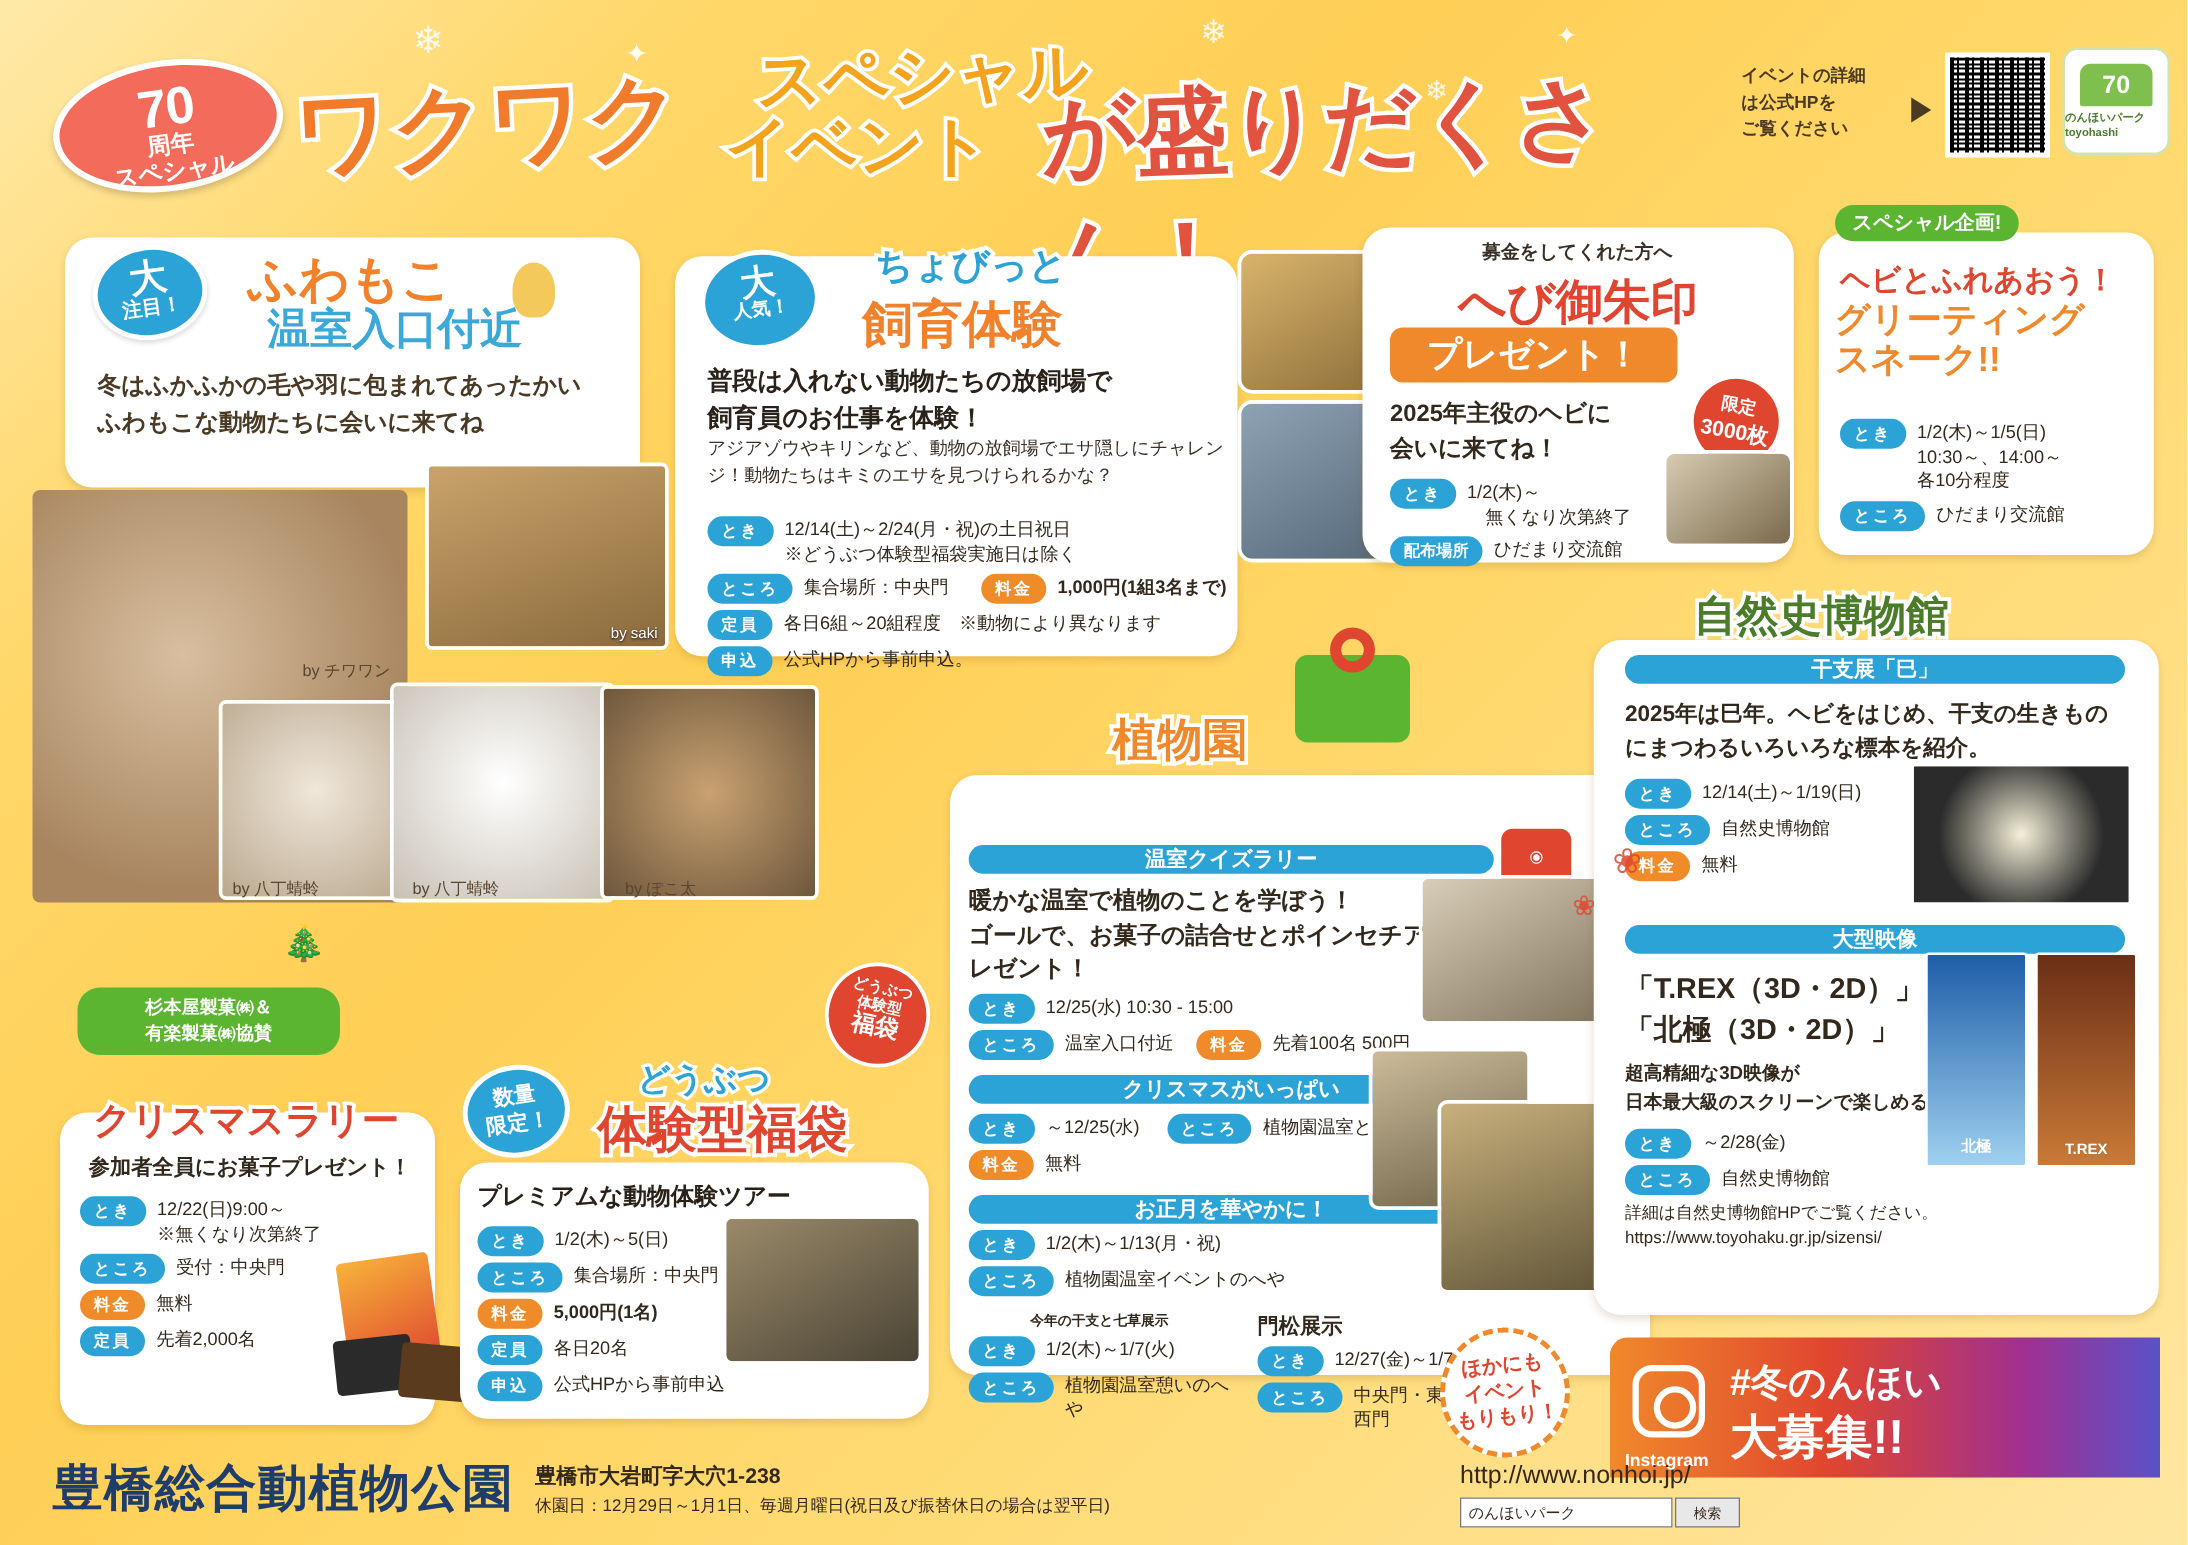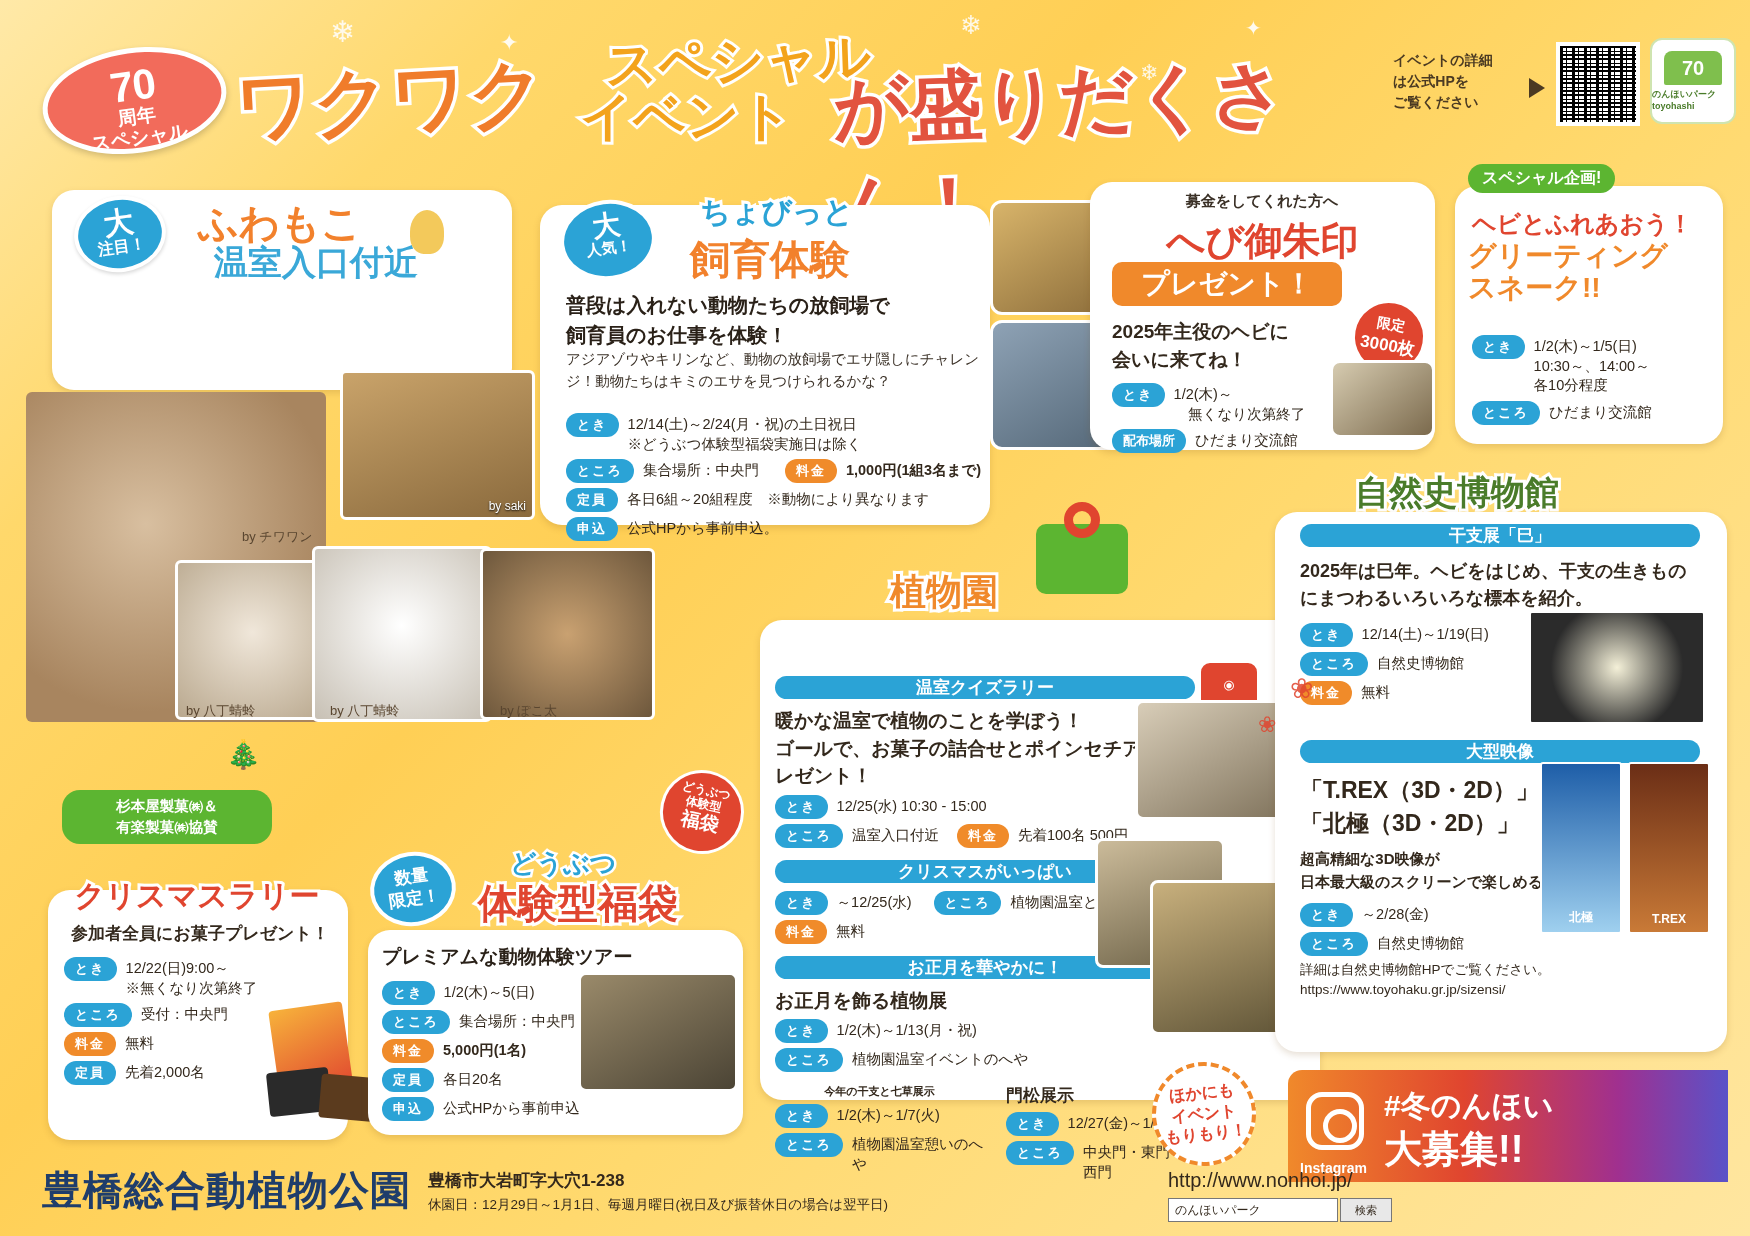--- a/index.html
+++ b/index.html
@@ -263,20 +263,22 @@
   </div>
 
   <div class="card" id="fuwamoko"></div>
   <div class="bigattn">
     <div class="l1">大</div>
     <div class="l2">注目！</div>
   </div>
   <div class="fm-t1">ふわもこ</div>
   <div class="fm-t2">温室入口付近</div>
   <div class="owlicon"></div>
+  <div class="fm-body" style="white-space:pre-line">冬はふかふかの毛や羽に包まれてあったかい
+ふわもこな動物たちに会いに来てね</div>
 
   <div class="photo ph-monkey"></div>
   <div class="capout" style="left:242px;top:528px;">by チワワン</div>
   <div class="photo ph-capy">
     <div class="cap">by saki</div>
   </div>
   <div class="photo ph-sheep"></div>
   <div class="capout" style="left:186px;top:702px;">by 八丁蜻蛉</div>
   <div class="photo ph-owl"></div>
   <div class="capout" style="left:330px;top:702px;">by 八丁蜻蛉</div>
@@ -459,21 +461,20 @@
         <span class="val">植物園温室と周辺</span>
       </div>
       <div class="row">
         <span class="lbl org">料金</span>
         <span class="val">無料</span>
       </div>
     </div>
 
     <div class="bg-sec" style="margin-top:12px;">
       <div class="bar">お正月を華やかに！</div>
-      <div class="bg-lead">お正月を飾る植物展</div>
       <div class="row">
         <span class="lbl">とき</span>
         <span class="val">1/2(木)～1/13(月・祝)</span>
       </div>
       <div class="row">
         <span class="lbl">ところ</span>
         <span class="val">植物園温室イベントのへや</span>
       </div>
     </div>
 

